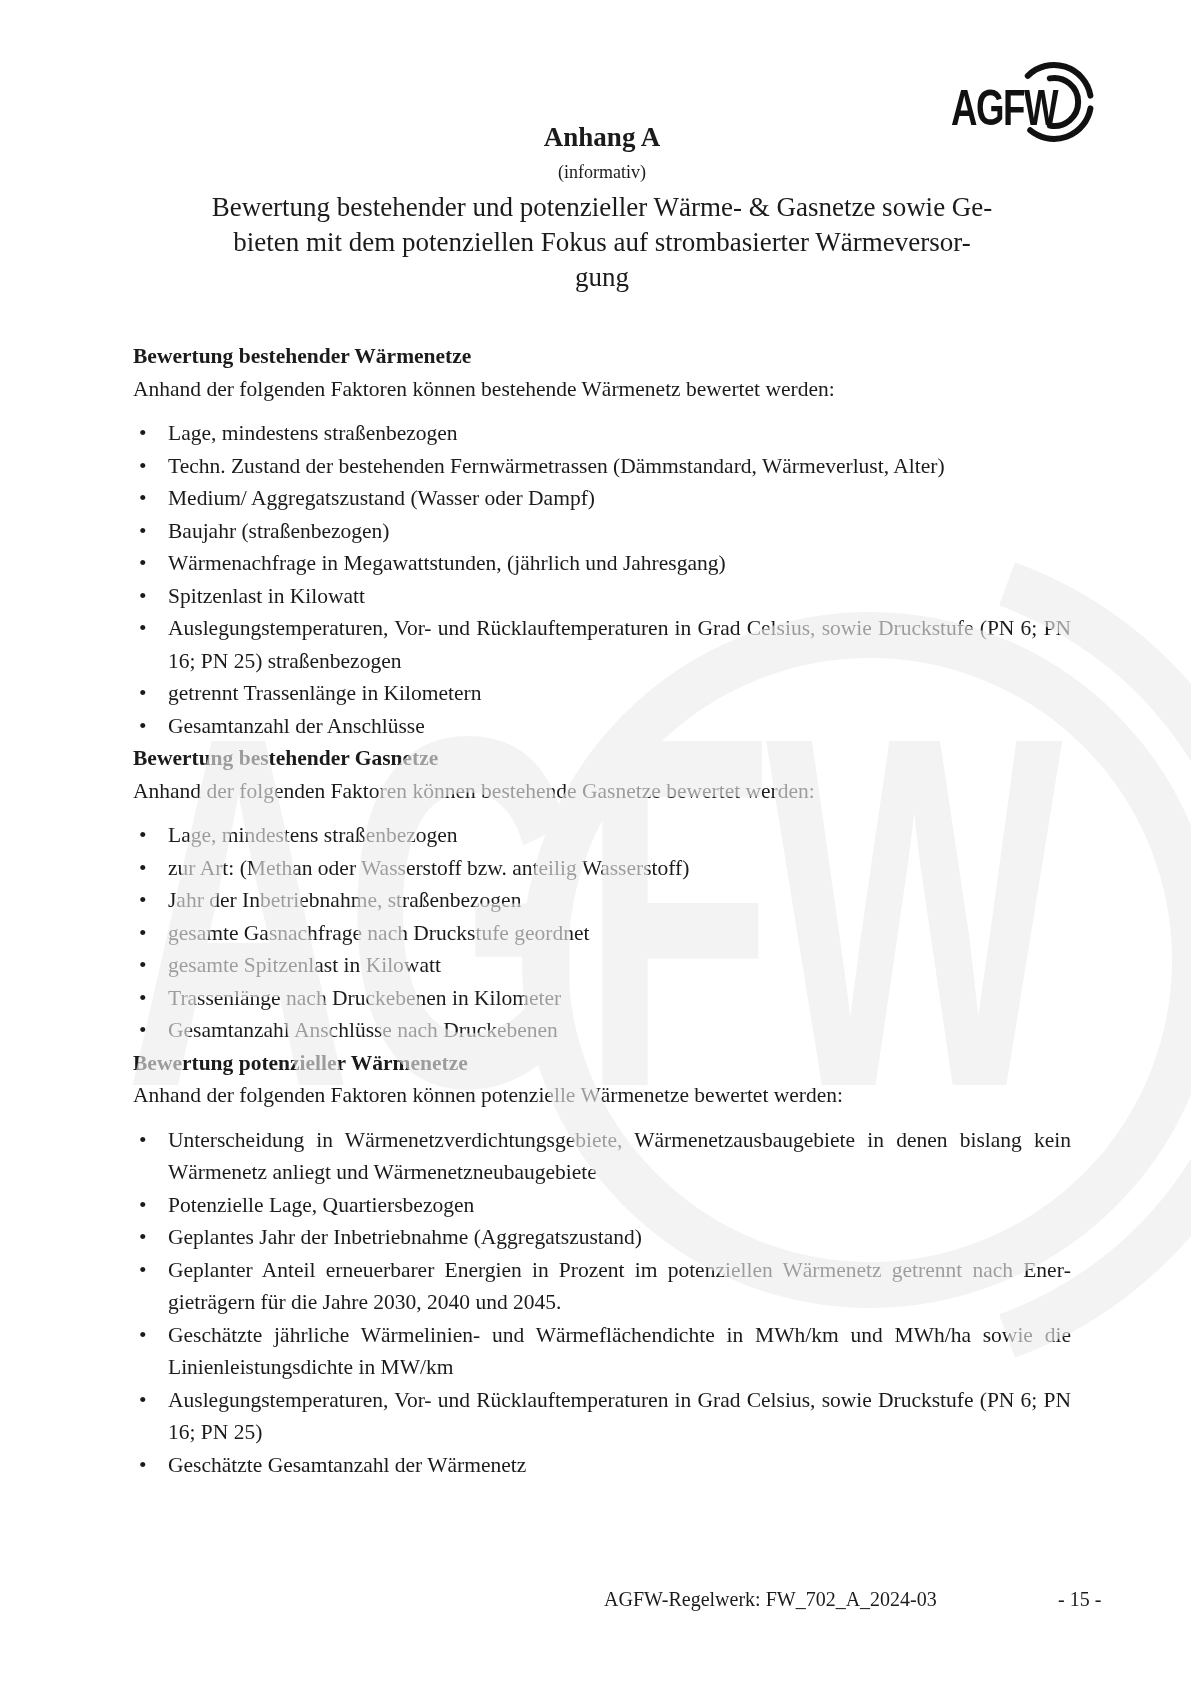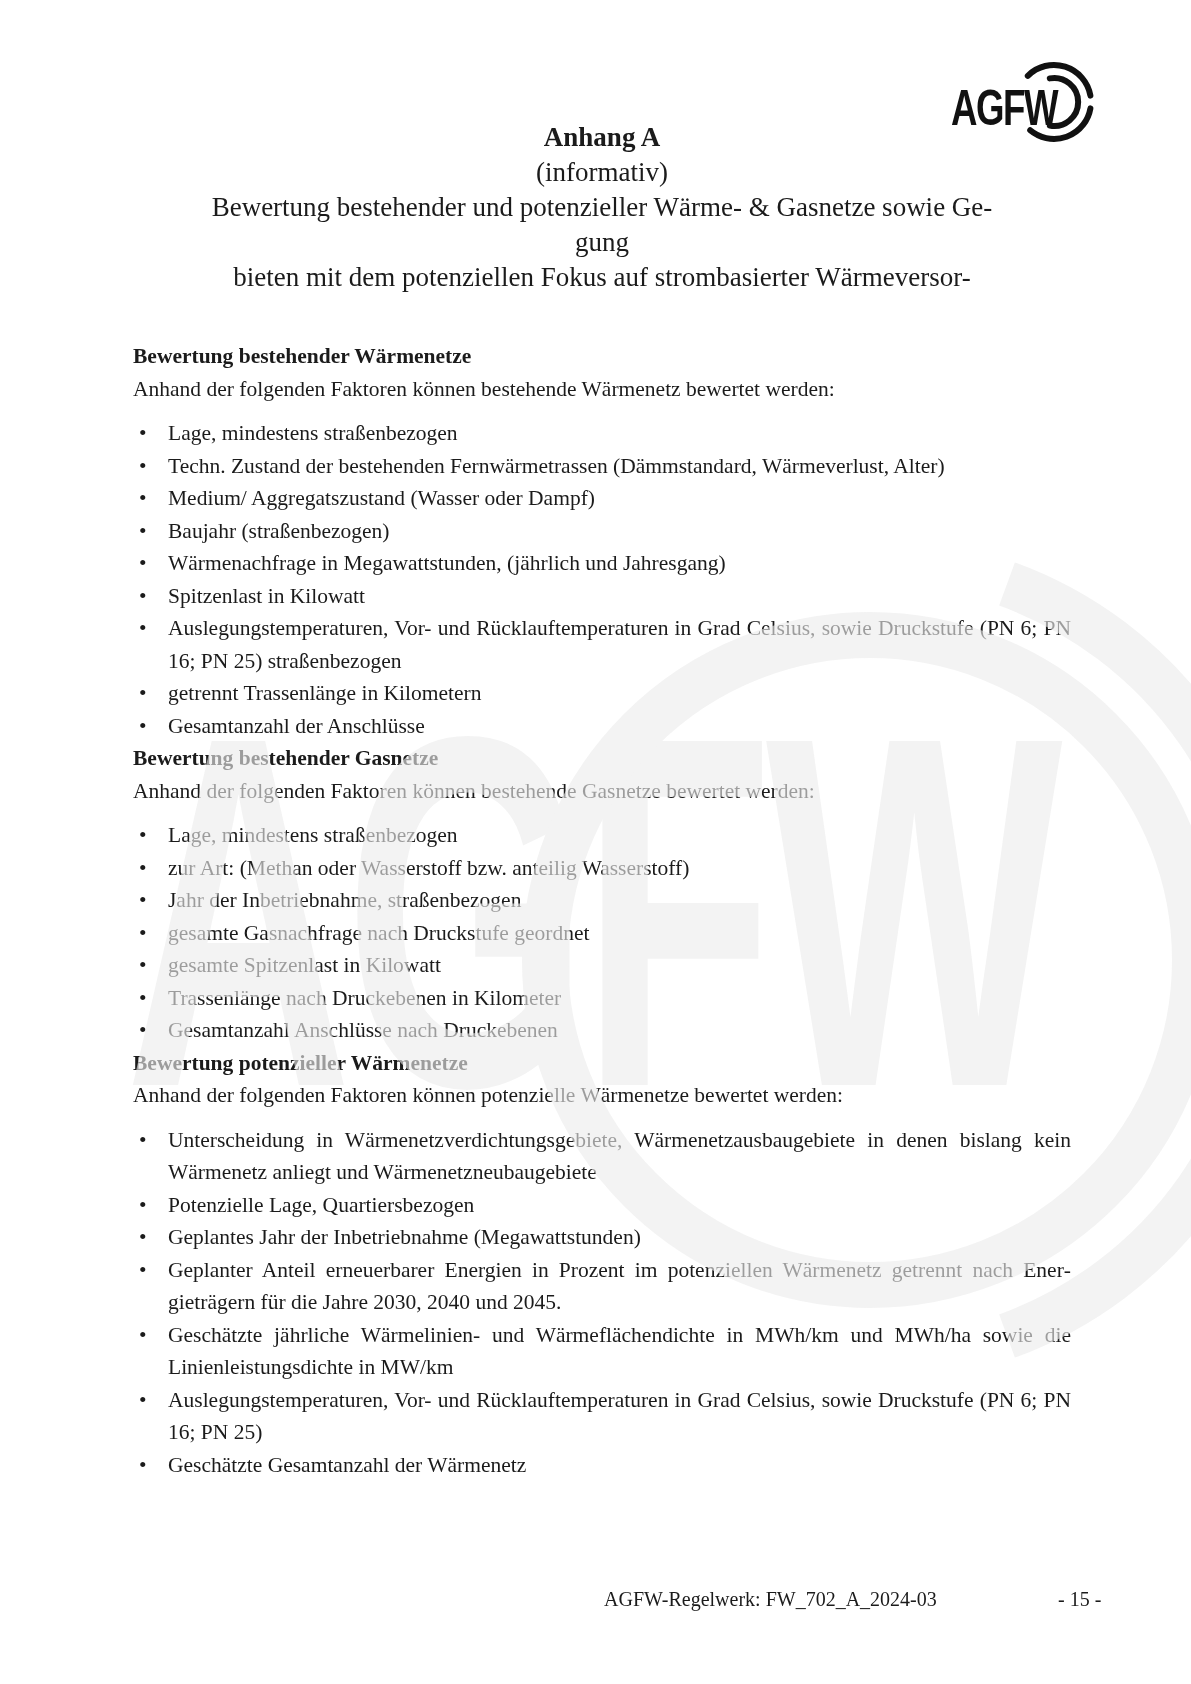--- a/index.html
+++ b/index.html
@@ -12,21 +12,21 @@
     color: #1b1b1b;
   }
   .page { position: relative; width: 1191px; height: 1684px; }
 
   
   .logo { position: absolute; left: 938px; top: 52px; width: 158px; height: 96px; }
 
   
   .header { margin: 0 120px 0 133px; padding-top: 120px; text-align: center; }
   .header .annex    { font-size: 27px; font-weight: bold; line-height: 35px; }
-  .header .kind     { font-size: 27px; font-weight: normal; line-height: 35px; }
+  .header .kind     { font-size: 18px; font-weight: normal; line-height: 35px; }
   .header .title-line { font-size: 27px; font-weight: normal; line-height: 35px; }
 
   
   .content { margin: 45px 120px 0 133px; font-size: 21.5px; line-height: 32.5px; }
   .section-heading { font-weight: bold; }
   .section-intro { }
   ul.bullets { list-style: none; margin: 12px 0 0 0; padding: 0; }
   ul.bullets li {
     position: relative;
     padding-left: 35px;
@@ -60,22 +60,22 @@
         <path d="M89.8 23.8 A37 37 0 0 1 152.4 43.6"></path>
         <path d="M152.4 56.4 A37 37 0 0 1 92.2 78.3"></path>
       </g>
     </svg>
   </div>
 
   <div class="header">
     <div class="annex">Anhang A</div>
     <div class="kind">(informativ)</div>
     <div class="title-line">Bewertung bestehender und potenzieller Wärme- &amp; Gasnetze sowie Ge-</div>
+    <div class="title-line">bieten mit dem potenziellen Fokus auf strombasierter Wärmeversor-</div>
     <div class="title-line">gung</div>
-    <div class="title-line">bieten mit dem potenziellen Fokus auf strombasierter Wärmeversor-</div>
   </div>
 
   <div class="content">
 
     <div class="section">
       <div class="section-heading">Bewertung bestehender Wärmenetze</div>
       <div class="section-intro">Anhand der folgenden Faktoren können bestehende Wärmenetz bewertet werden:</div>
       <ul class="bullets">
         <li><span class="bullet">•</span><span>Lage, mindestens straßenbezogen</span></li>
         <li><span class="bullet">•</span><span>Techn. Zustand der bestehenden Fernwärmetrassen (Dämmstandard, Wärmeverlust, Alter)</span></li>
@@ -102,21 +102,21 @@
         <li><span class="bullet">•</span><span>Gesamtanzahl Anschlüsse nach Druckebenen</span></li>
       </ul>
     </div>
 
     <div class="section">
       <div class="section-heading">Bewertung potenzieller Wärmenetze</div>
       <div class="section-intro">Anhand der folgenden Faktoren können potenzielle Wärmenetze bewertet werden:</div>
       <ul class="bullets">
         <li><span class="bullet">•</span><span>Unterscheidung in Wärmenetzverdichtungsgebiete, Wärmenetzausbaugebiete in denen bislang kein Wärmenetz anliegt und Wärmenetzneubaugebiete</span></li>
         <li><span class="bullet">•</span><span>Potenzielle Lage, Quartiersbezogen</span></li>
-        <li><span class="bullet">•</span><span>Geplantes Jahr der Inbetriebnahme (Megawattstunden)</span></li>
+        <li><span class="bullet">•</span><span>Geplantes Jahr der Inbetriebnahme (Aggregatszustand)</span></li>
         <li><span class="bullet">•</span><span>Geplanter Anteil erneuerbarer Energien in Prozent im potenziellen Wärmenetz getrennt nach Ener­gieträgern für die Jahre 2030, 2040 und 2045.</span></li>
         <li><span class="bullet">•</span><span>Geschätzte jährliche Wärmelinien- und Wärmeflächendichte in MWh/km und MWh/ha sowie die Linienleistungsdichte in MW/km</span></li>
         <li><span class="bullet">•</span><span>Auslegungstemperaturen, Vor- und Rücklauftemperaturen in Grad Celsius, sowie Druckstufe (PN 6; PN 16; PN 25)</span></li>
         <li><span class="bullet">•</span><span>Geschätzte Gesamtanzahl der Wärmenetz</span></li>
       </ul>
     </div>
 
   </div>
 
   <div class="footer-ref">AGFW-Regelwerk: FW_702_A_2024-03</div>

